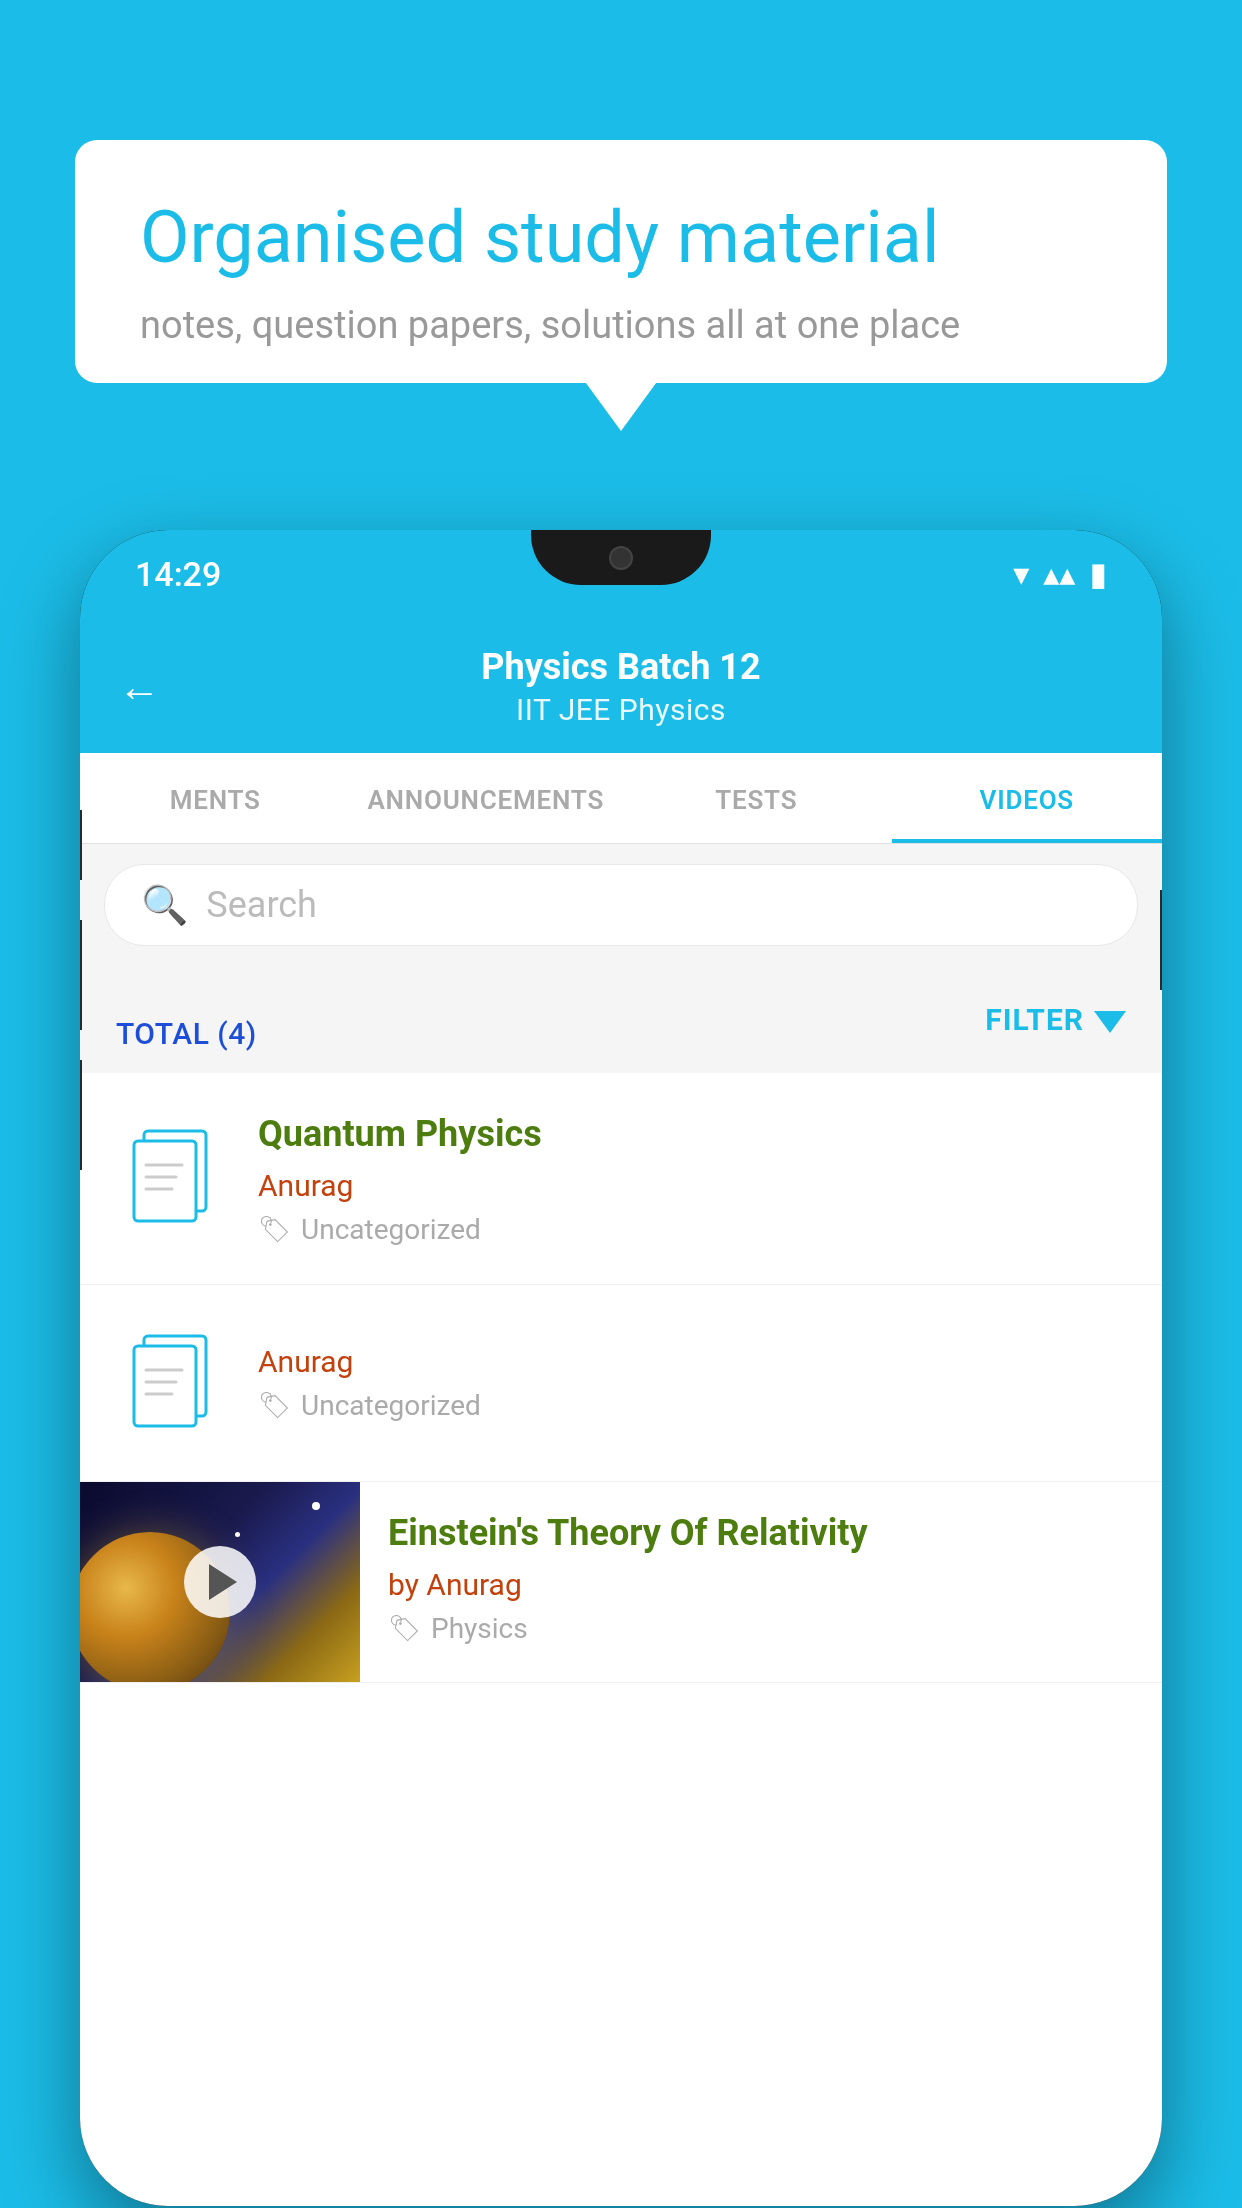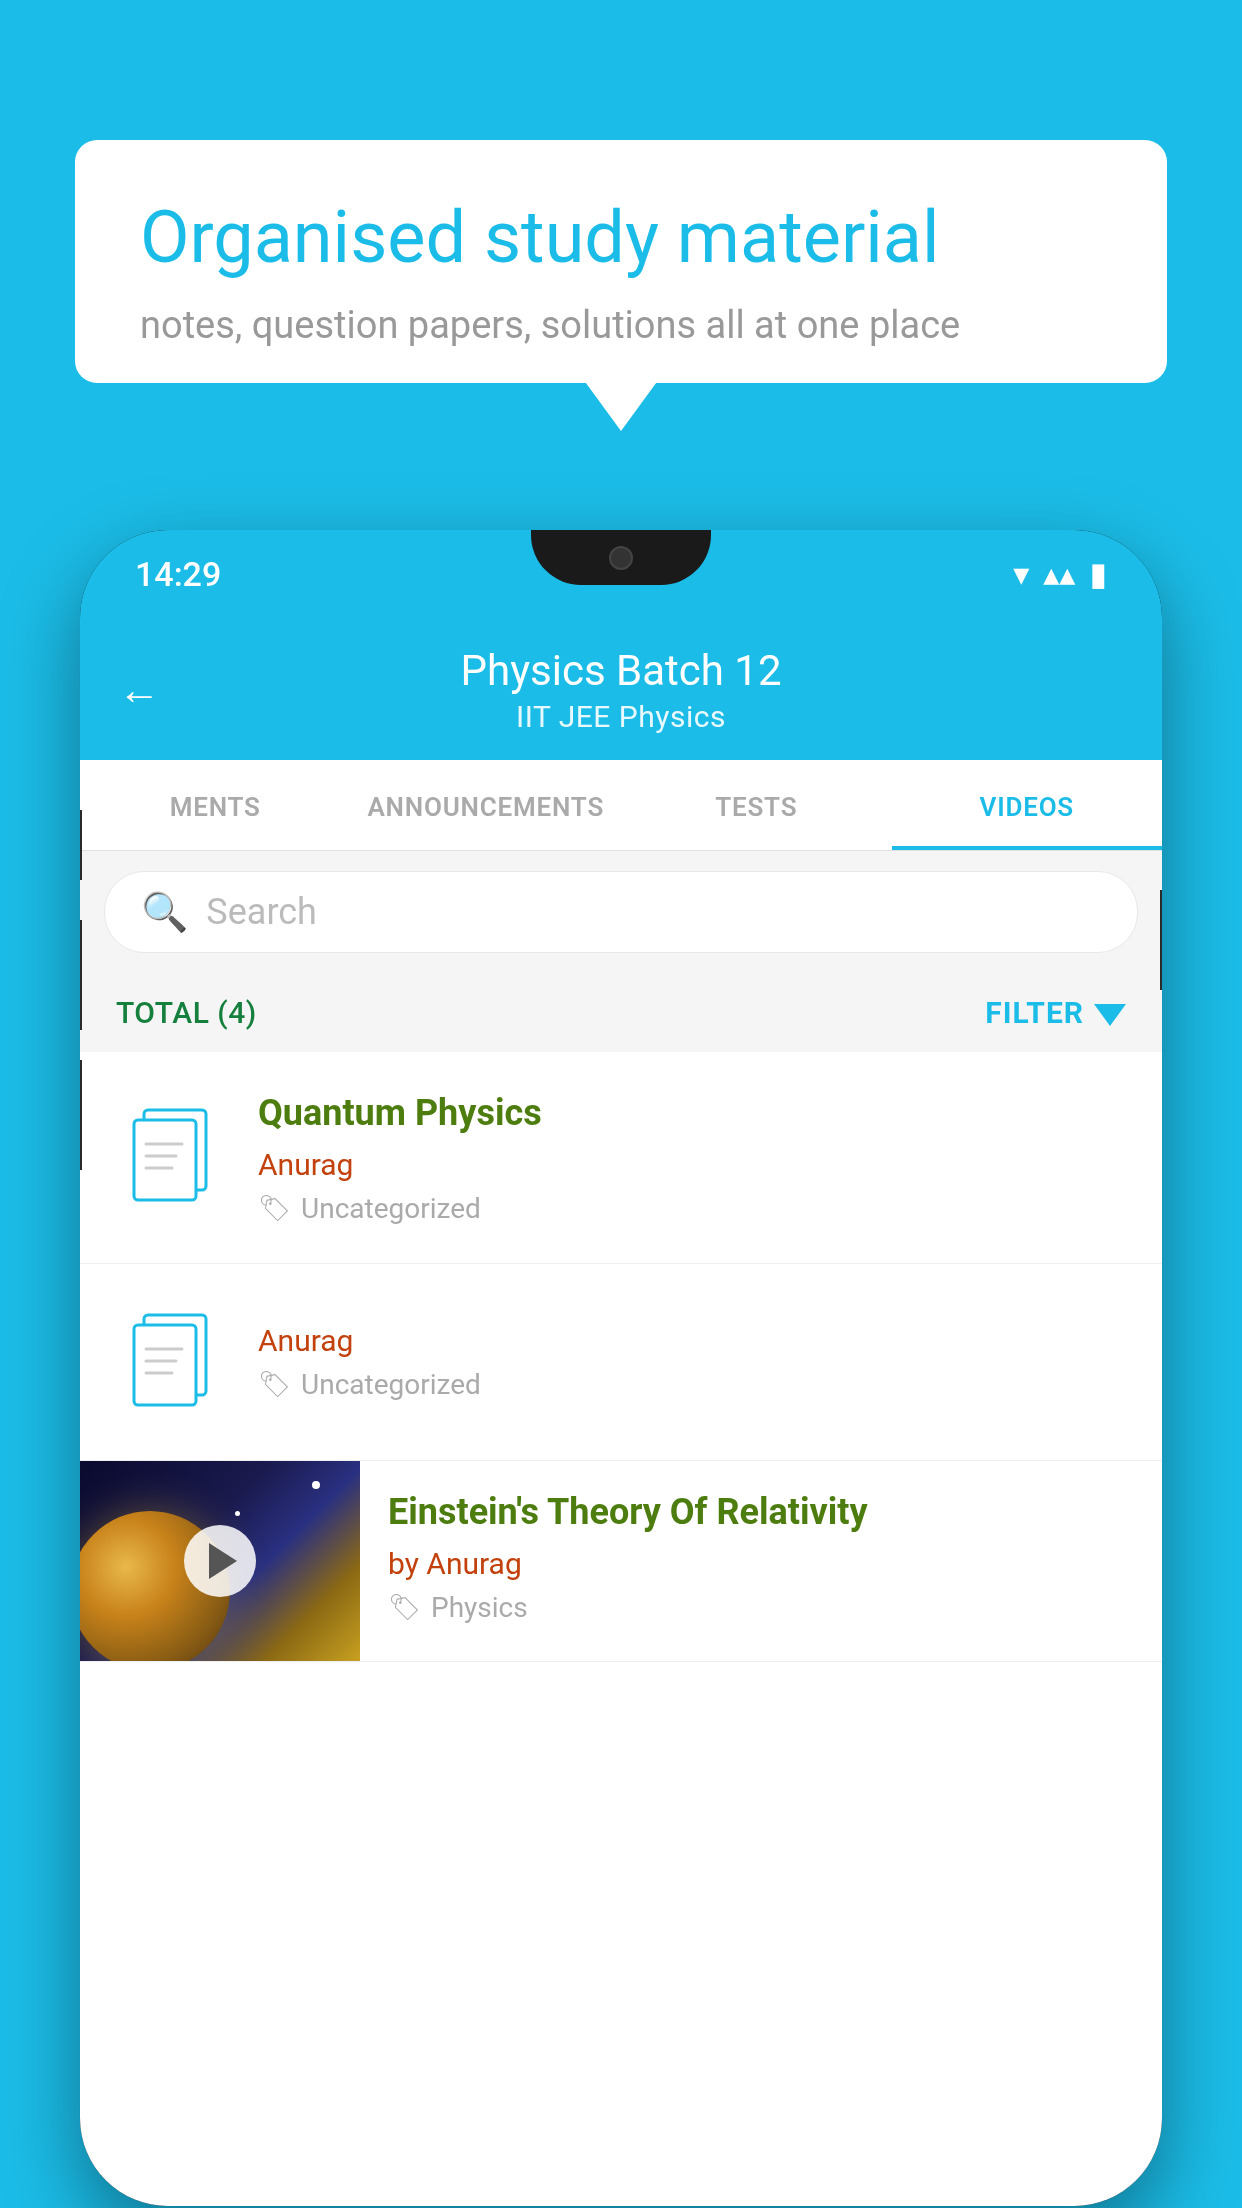--- a/index.html
+++ b/index.html
@@ -149,22 +149,22 @@
       left: 38px;
       top: 50%;
       transform: translateY(-50%);
       color: white;
       font-size: 42px;
       cursor: pointer;
     }
 
     .app-title {
       color: white;
-      font-size: 42px;
-      font-weight: 400;
+      font-size: 36px;
+      font-weight: 700;
       text-align: center;
     }
 
     .app-subtitle {
       color: rgba(255,255,255,0.9);
       font-size: 30px;
       text-align: center;
       margin-top: 4px;
       letter-spacing: 0.5px;
     }
@@ -232,24 +232,25 @@
     
     .filter-bar {
       display: flex;
       justify-content: space-between;
       align-items: center;
       padding: 22px 36px;
       background: #f5f5f5;
     }
 
     .total-label {
-      color: #15803d;
+      color: #1d4ed8;
       font-size: 30px;
       font-weight: 500;
       letter-spacing: 0.5px;
+      margin-top: 28px;
     }
 
     .filter-btn {
       color: #1bbde8;
       font-size: 30px;
       font-weight: 700;
       letter-spacing: 1px;
       display: flex;
       align-items: center;
       gap: 10px;

